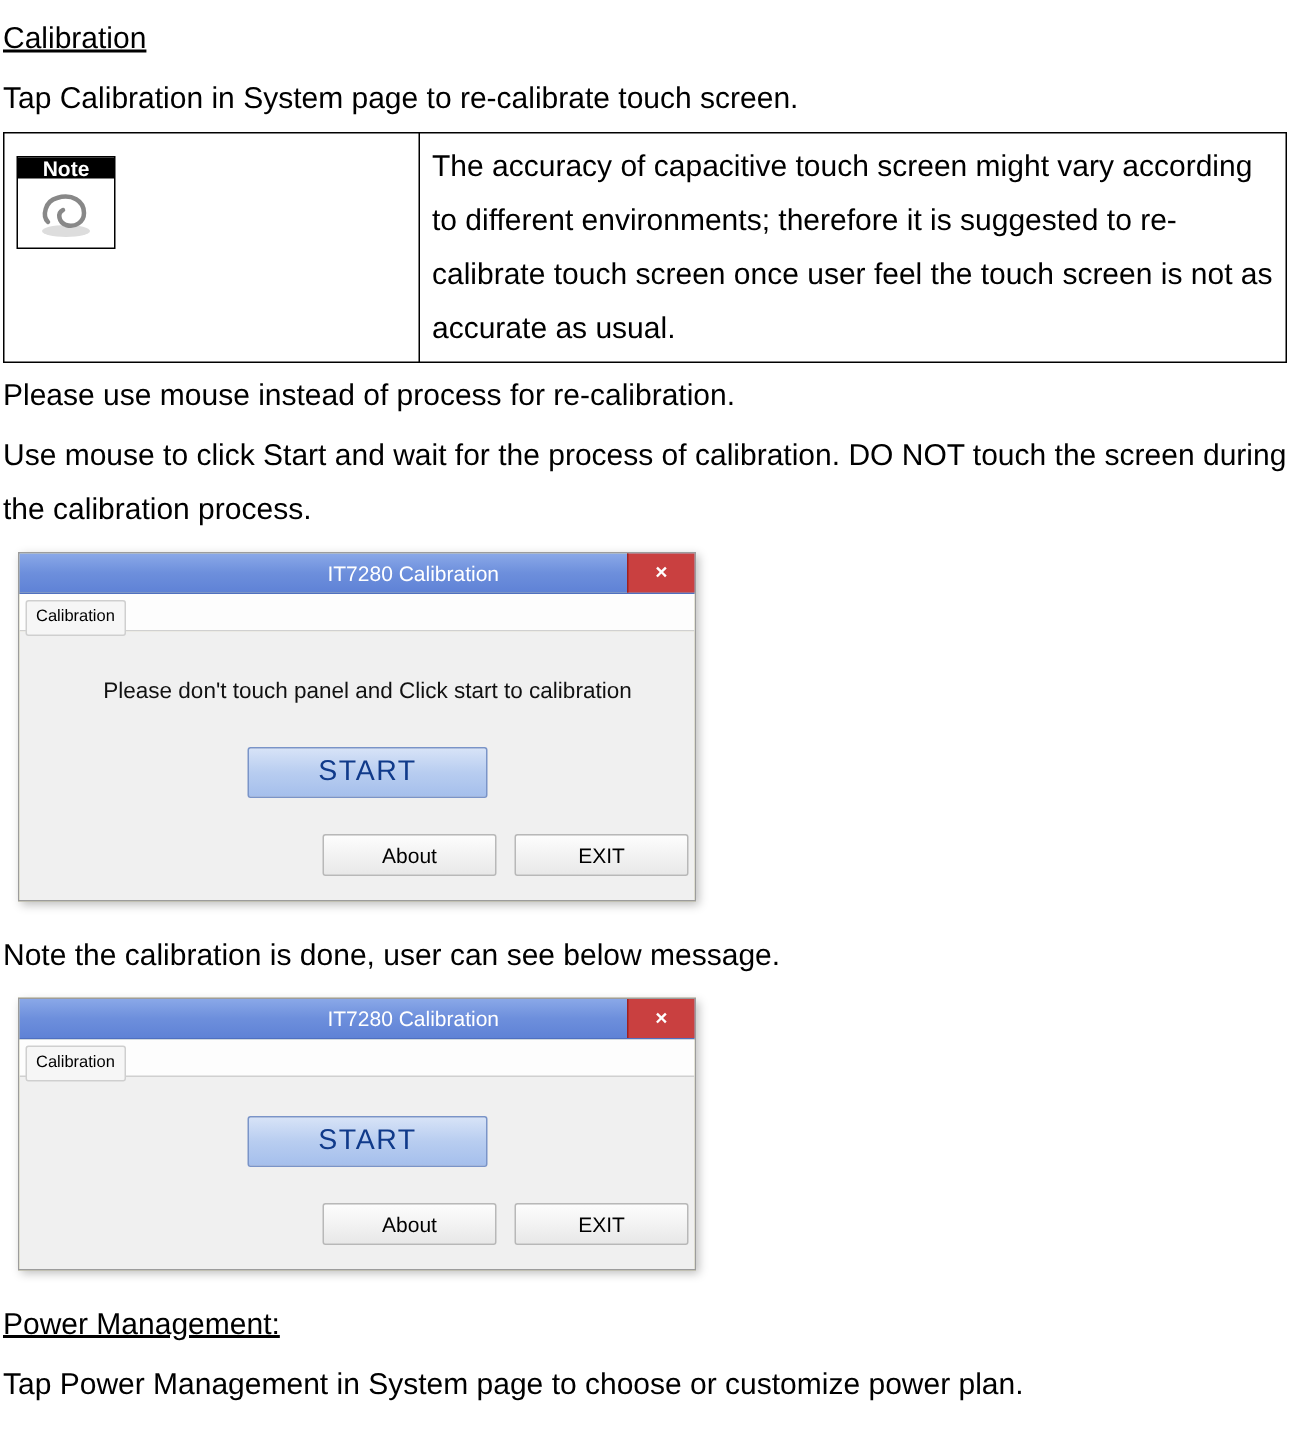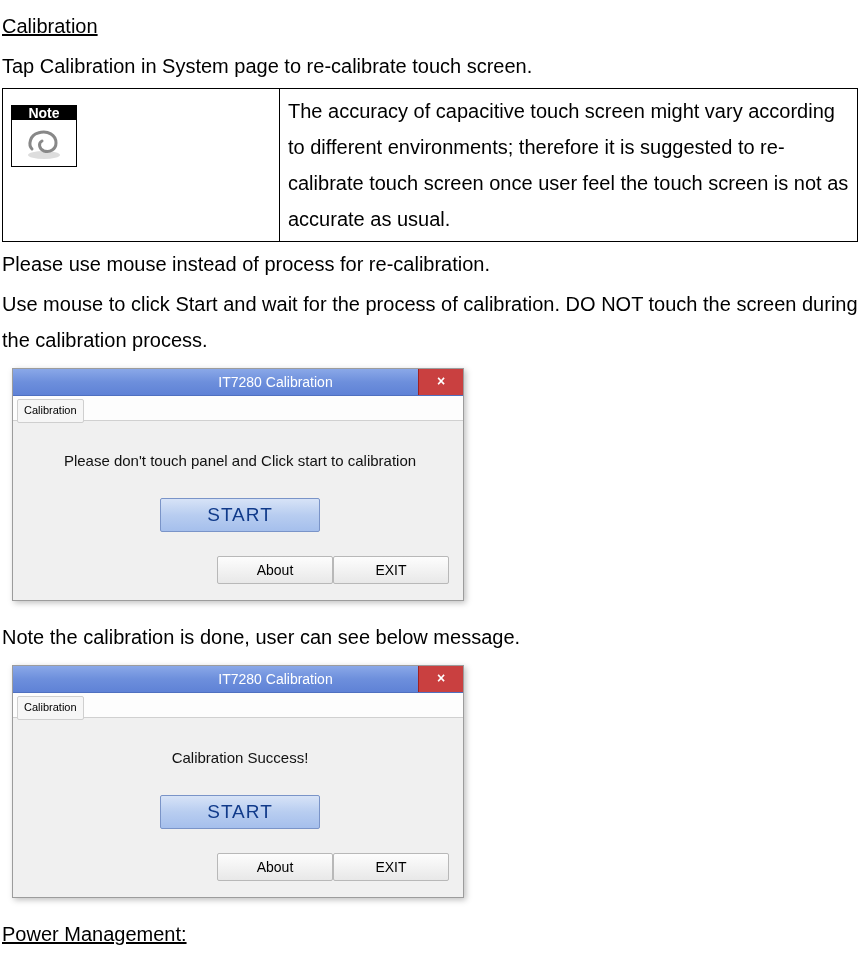--- a/index.html
+++ b/index.html
@@ -119,21 +119,21 @@
     display: inline-block;
     border: 1px solid #cfcfcf;
     background: #f6f6f6;
     font-size: 11px;
     padding: 1px 6px;
     border-radius: 2px;
     cursor: default;
     font-family: "Segoe UI", Tahoma, sans-serif;
   }
   .win-client {
-    padding: 26px 14px 16px 18px;
+    padding: 26px 4px 16px 18px;
     background: #f0f0f0;
   }
   .win-message {
     text-align: center;
     color: #111;
     font-size: 15px;
     margin-bottom: 24px;
     font-family: "Segoe UI", Tahoma, sans-serif;
   }
   .win-start-btn {
@@ -146,21 +146,21 @@
     color: #103a8a;
     font-size: 19px;
     letter-spacing: 1px;
     border-radius: 2px;
     cursor: pointer;
     font-family: "Segoe UI", Tahoma, sans-serif;
   }
   .win-bottom-row {
     display: flex;
     justify-content: flex-end;
-    gap: 0;
+    gap: 12px;
   }
   .win-flat-btn {
     width: 116px;
     height: 28px;
     border: 1px solid #b8b8b8;
     background: linear-gradient(180deg,#fdfdfd 0%, #e8e8e8 100%);
     font-size: 14px;
     border-radius: 2px;
     cursor: pointer;
     font-family: "Segoe UI", Tahoma, sans-serif;
@@ -230,21 +230,20 @@
     <div class="win-title-buttons">
       <div class="win-close-btn">
         <span>×</span>
       </div>
     </div>
   </div>
   <div class="win-menubar">
     <span class="win-menu-item">Calibration</span>
   </div>
   <div class="win-client">
-    <div class="win-message">Calibration Success!</div>
     <button class="win-start-btn">START</button>
     <div class="win-bottom-row">
       <button class="win-flat-btn">About</button>
       <button class="win-flat-btn">EXIT</button>
     </div>
   </div>
 </div>
 
 <div class="section-heading">Power Management:</div>
 

